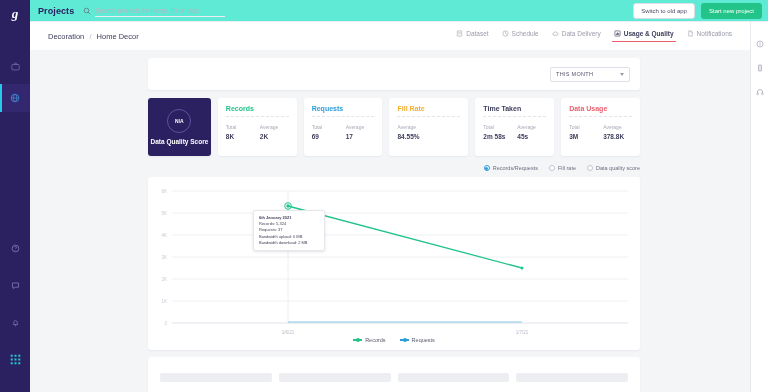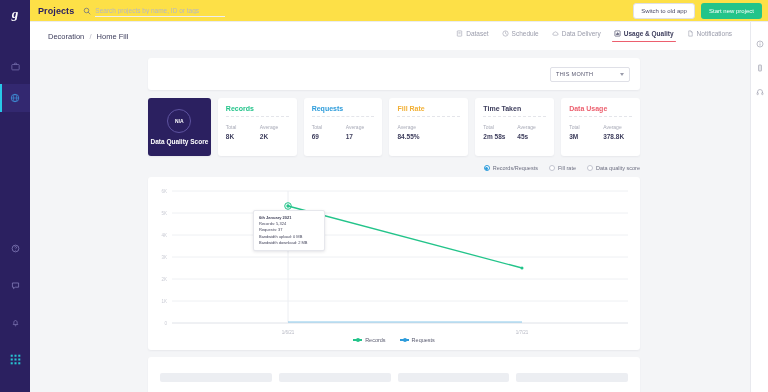--- a/index.html
+++ b/index.html
@@ -38,21 +38,21 @@
   .rrail {
     position: absolute; right: 0; top: 22px; width: 18px; height: 370px;
     background: #ffffff; border-left: 1px solid #e8e9ee;
     display: flex; flex-direction: column; align-items: center; padding-top: 10px;
   }
   .rrail-btn { width: 18px; height: 24px; display: flex; align-items: center; justify-content: center; }
 
   
   .topbar {
     position: absolute; left: 30px; top: 0; right: 0; height: 22px;
-    background: #fde047; border-bottom: 1px solid #ebecf0;
+    background: #5eead4; border-bottom: 1px solid #ebecf0;
     display: flex; align-items: center; padding: 0 6px 0 8px;
   }
   .topbar-title { font-size: 9px; font-weight: bold; color: #2b2060; letter-spacing: .1px; }
   .search-wrap { display: flex; align-items: center; margin-left: 9px; flex: 1; }
   .search-input {
     border: none; outline: none; background: transparent;
     font-family: "Liberation Sans", sans-serif; font-size: 6.5px; color: #32325d;
     width: 130px; margin-left: 4px; padding: 2px 0;
     border-bottom: 1px solid #edeef2;
   }
@@ -254,21 +254,21 @@
         <rect x="2" y="9.3" width="2.6" height="4" rx="1.1" fill="none" stroke="#9a9cab" stroke-width="1.2"></rect>
         <rect x="11.4" y="9.3" width="2.6" height="4" rx="1.1" fill="none" stroke="#9a9cab" stroke-width="1.2"></rect>
       </svg>
     </div>
   </div>
 
   <div class="subhead">
     <div class="crumb">
       <span>Decoration</span>
       <span class="sep">/</span>
-      <span>Home Fill</span>
+      <span>Home Decor</span>
     </div>
     <div class="tabs">
 
       <div class="tab">
         <svg width="7" height="7" viewBox="0 0 16 16">
           <rect x="3" y="2" width="10" height="12" rx="1" fill="none" stroke="#9a9cab" stroke-width="1.3"></rect>
           <line x1="5.5" y1="5.5" x2="10.5" y2="5.5" stroke="#9a9cab" stroke-width="1.1"></line>
           <line x1="5.5" y1="8.5" x2="10.5" y2="8.5" stroke="#9a9cab" stroke-width="1.1"></line>
         </svg>
         <span>Dataset</span>

